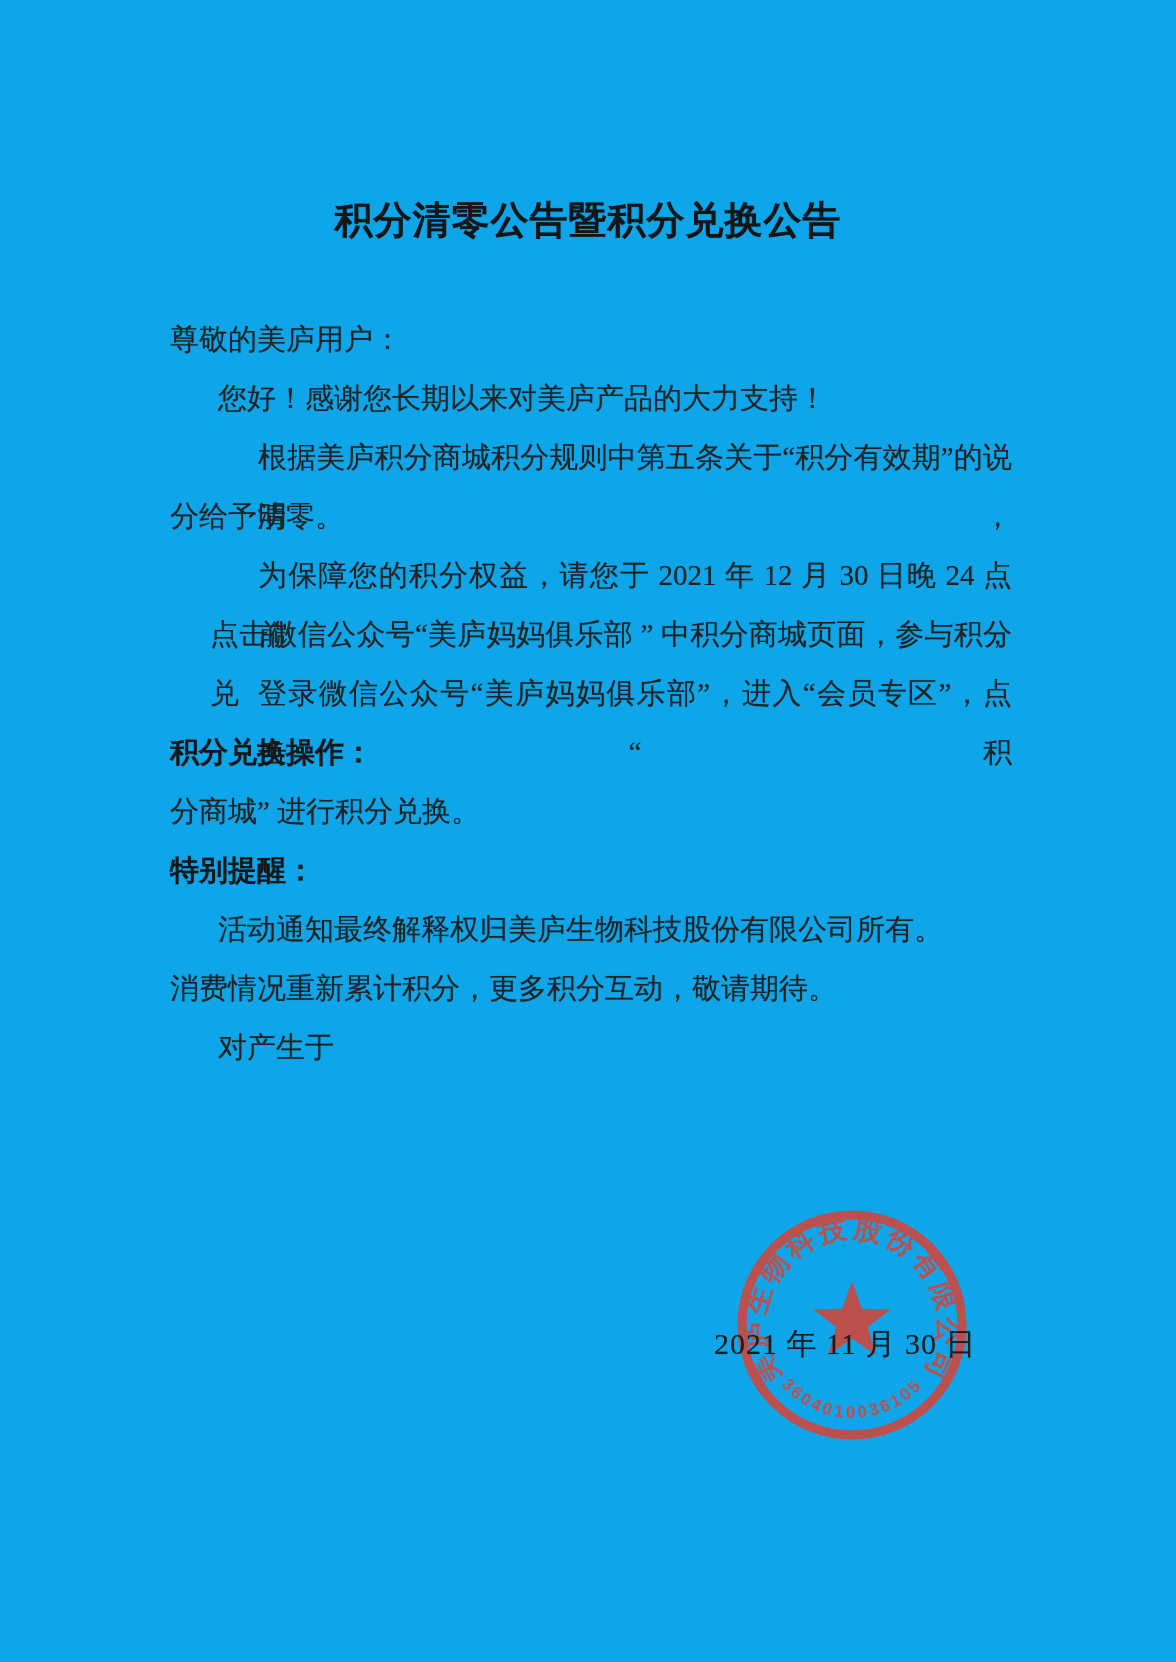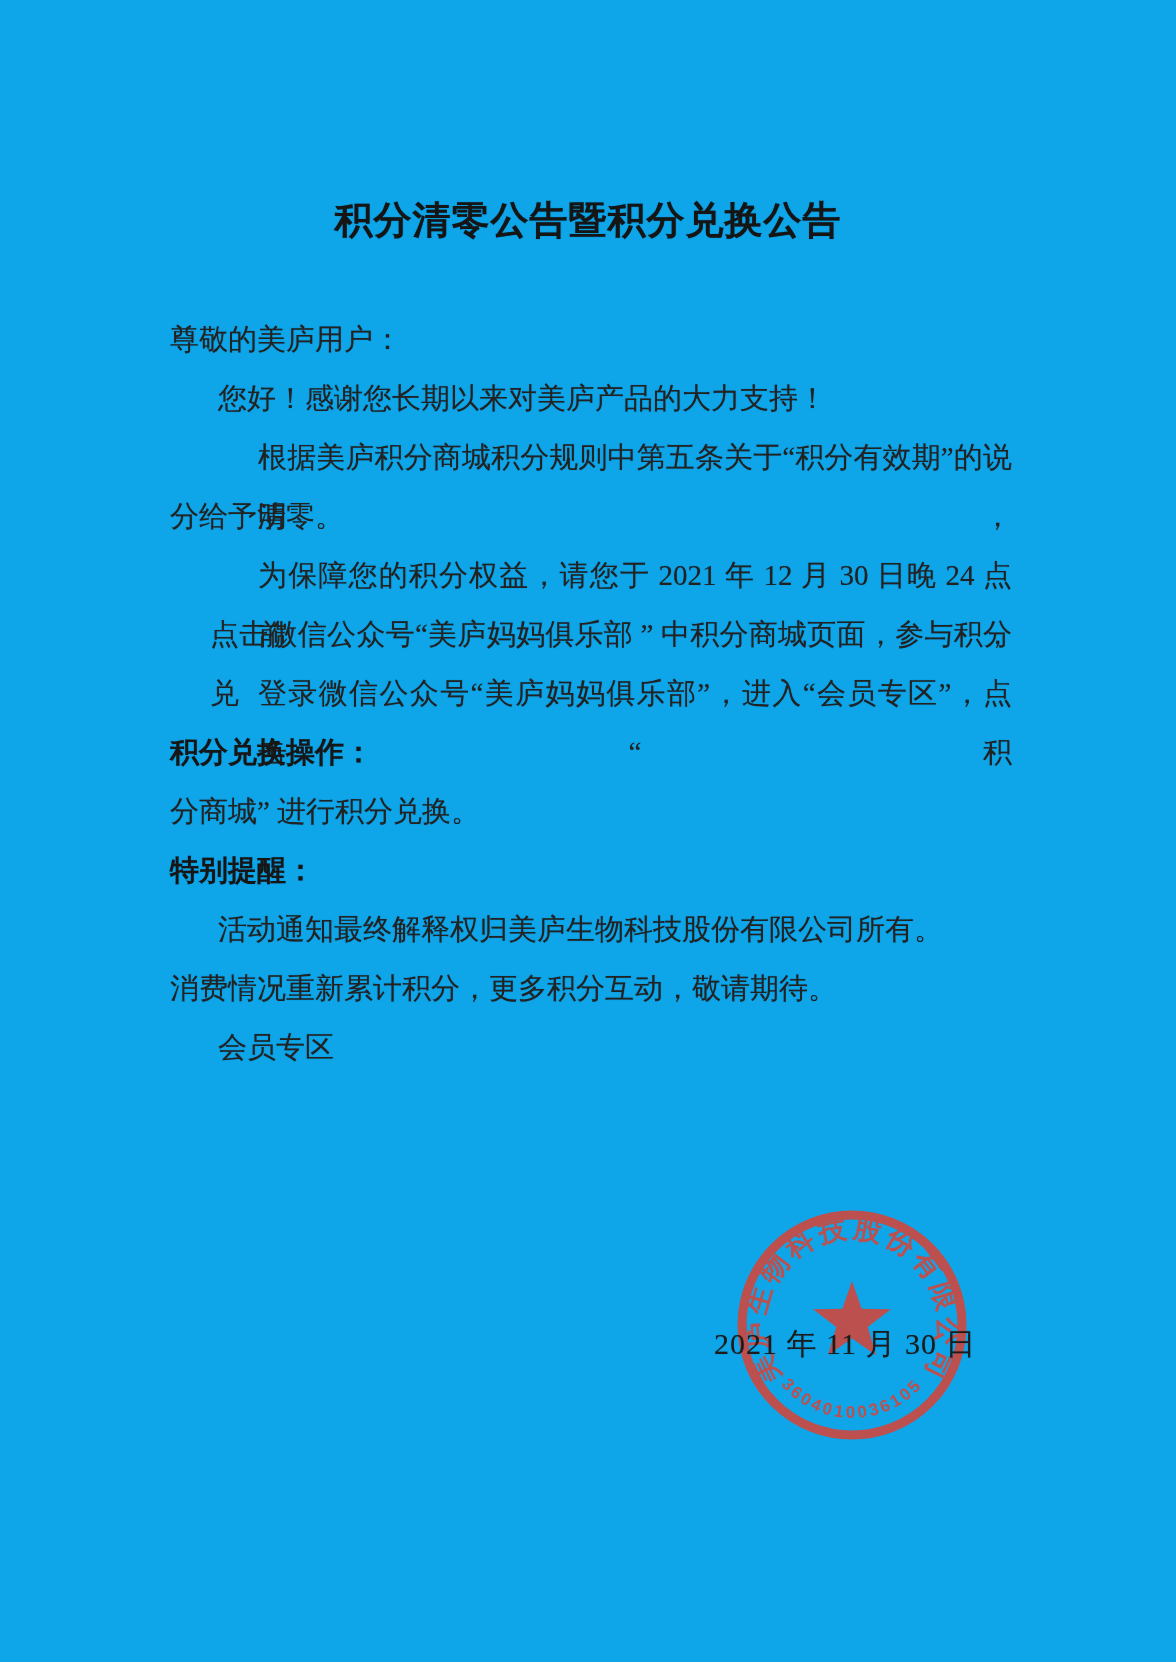--- a/index.html
+++ b/index.html
@@ -95,21 +95,21 @@
       <div class="line indent justify">根据美庐积分商城积分规则中第五条关于“积分有效期”的说明，</div>
       <div class="line">分给予清零。</div>
       <div class="line indent justify">为保障您的积分权益，请您于 2021 年 12 月 30 日晚 24 点前，</div>
       <div class="line justify">点击微信公众号“美庐妈妈俱乐部 ” 中积分商城页面，参与积分兑</div>
       <div class="line indent justify">登录微信公众号“美庐妈妈俱乐部”，进入“会员专区”，点击“积</div>
       <div class="line bold">积分兑换操作：</div>
       <div class="line">分商城” 进行积分兑换。</div>
       <div class="line bold">特别提醒：</div>
       <div class="line indent">活动通知最终解释权归美庐生物科技股份有限公司所有。</div>
       <div class="line">消费情况重新累计积分，更多积分互动，敬请期待。</div>
-      <div class="line indent">会员专区</div>
+      <div class="line indent">对产生于</div>
     </div>
 
   <svg class="stamp" viewBox="0 0 264 264" xmlns="http://www.w3.org/2000/svg">
     <defs>
       <path id="nameArc" d="M 65.4 187.9 A 87 87 0 1 1 198.6 187.9" fill="none"></path>
       <path id="serialArc" d="M 49.9 175.7 A 93 93 0 0 0 214.1 175.7" fill="none"></path>
     </defs>
     <circle cx="132" cy="132" r="110" fill="none" stroke="#d5453a" stroke-width="9"></circle>
     <polygon points="132,88 141.7,115.7 171,116.3 147.7,134.1 156.1,162.2 132,145.5 107.9,162.2 116.3,134.1 93,116.3 122.3,115.7" fill="#d5453a"></polygon>
     <text class="seal-name" fill="#d5453a" text-anchor="middle">

